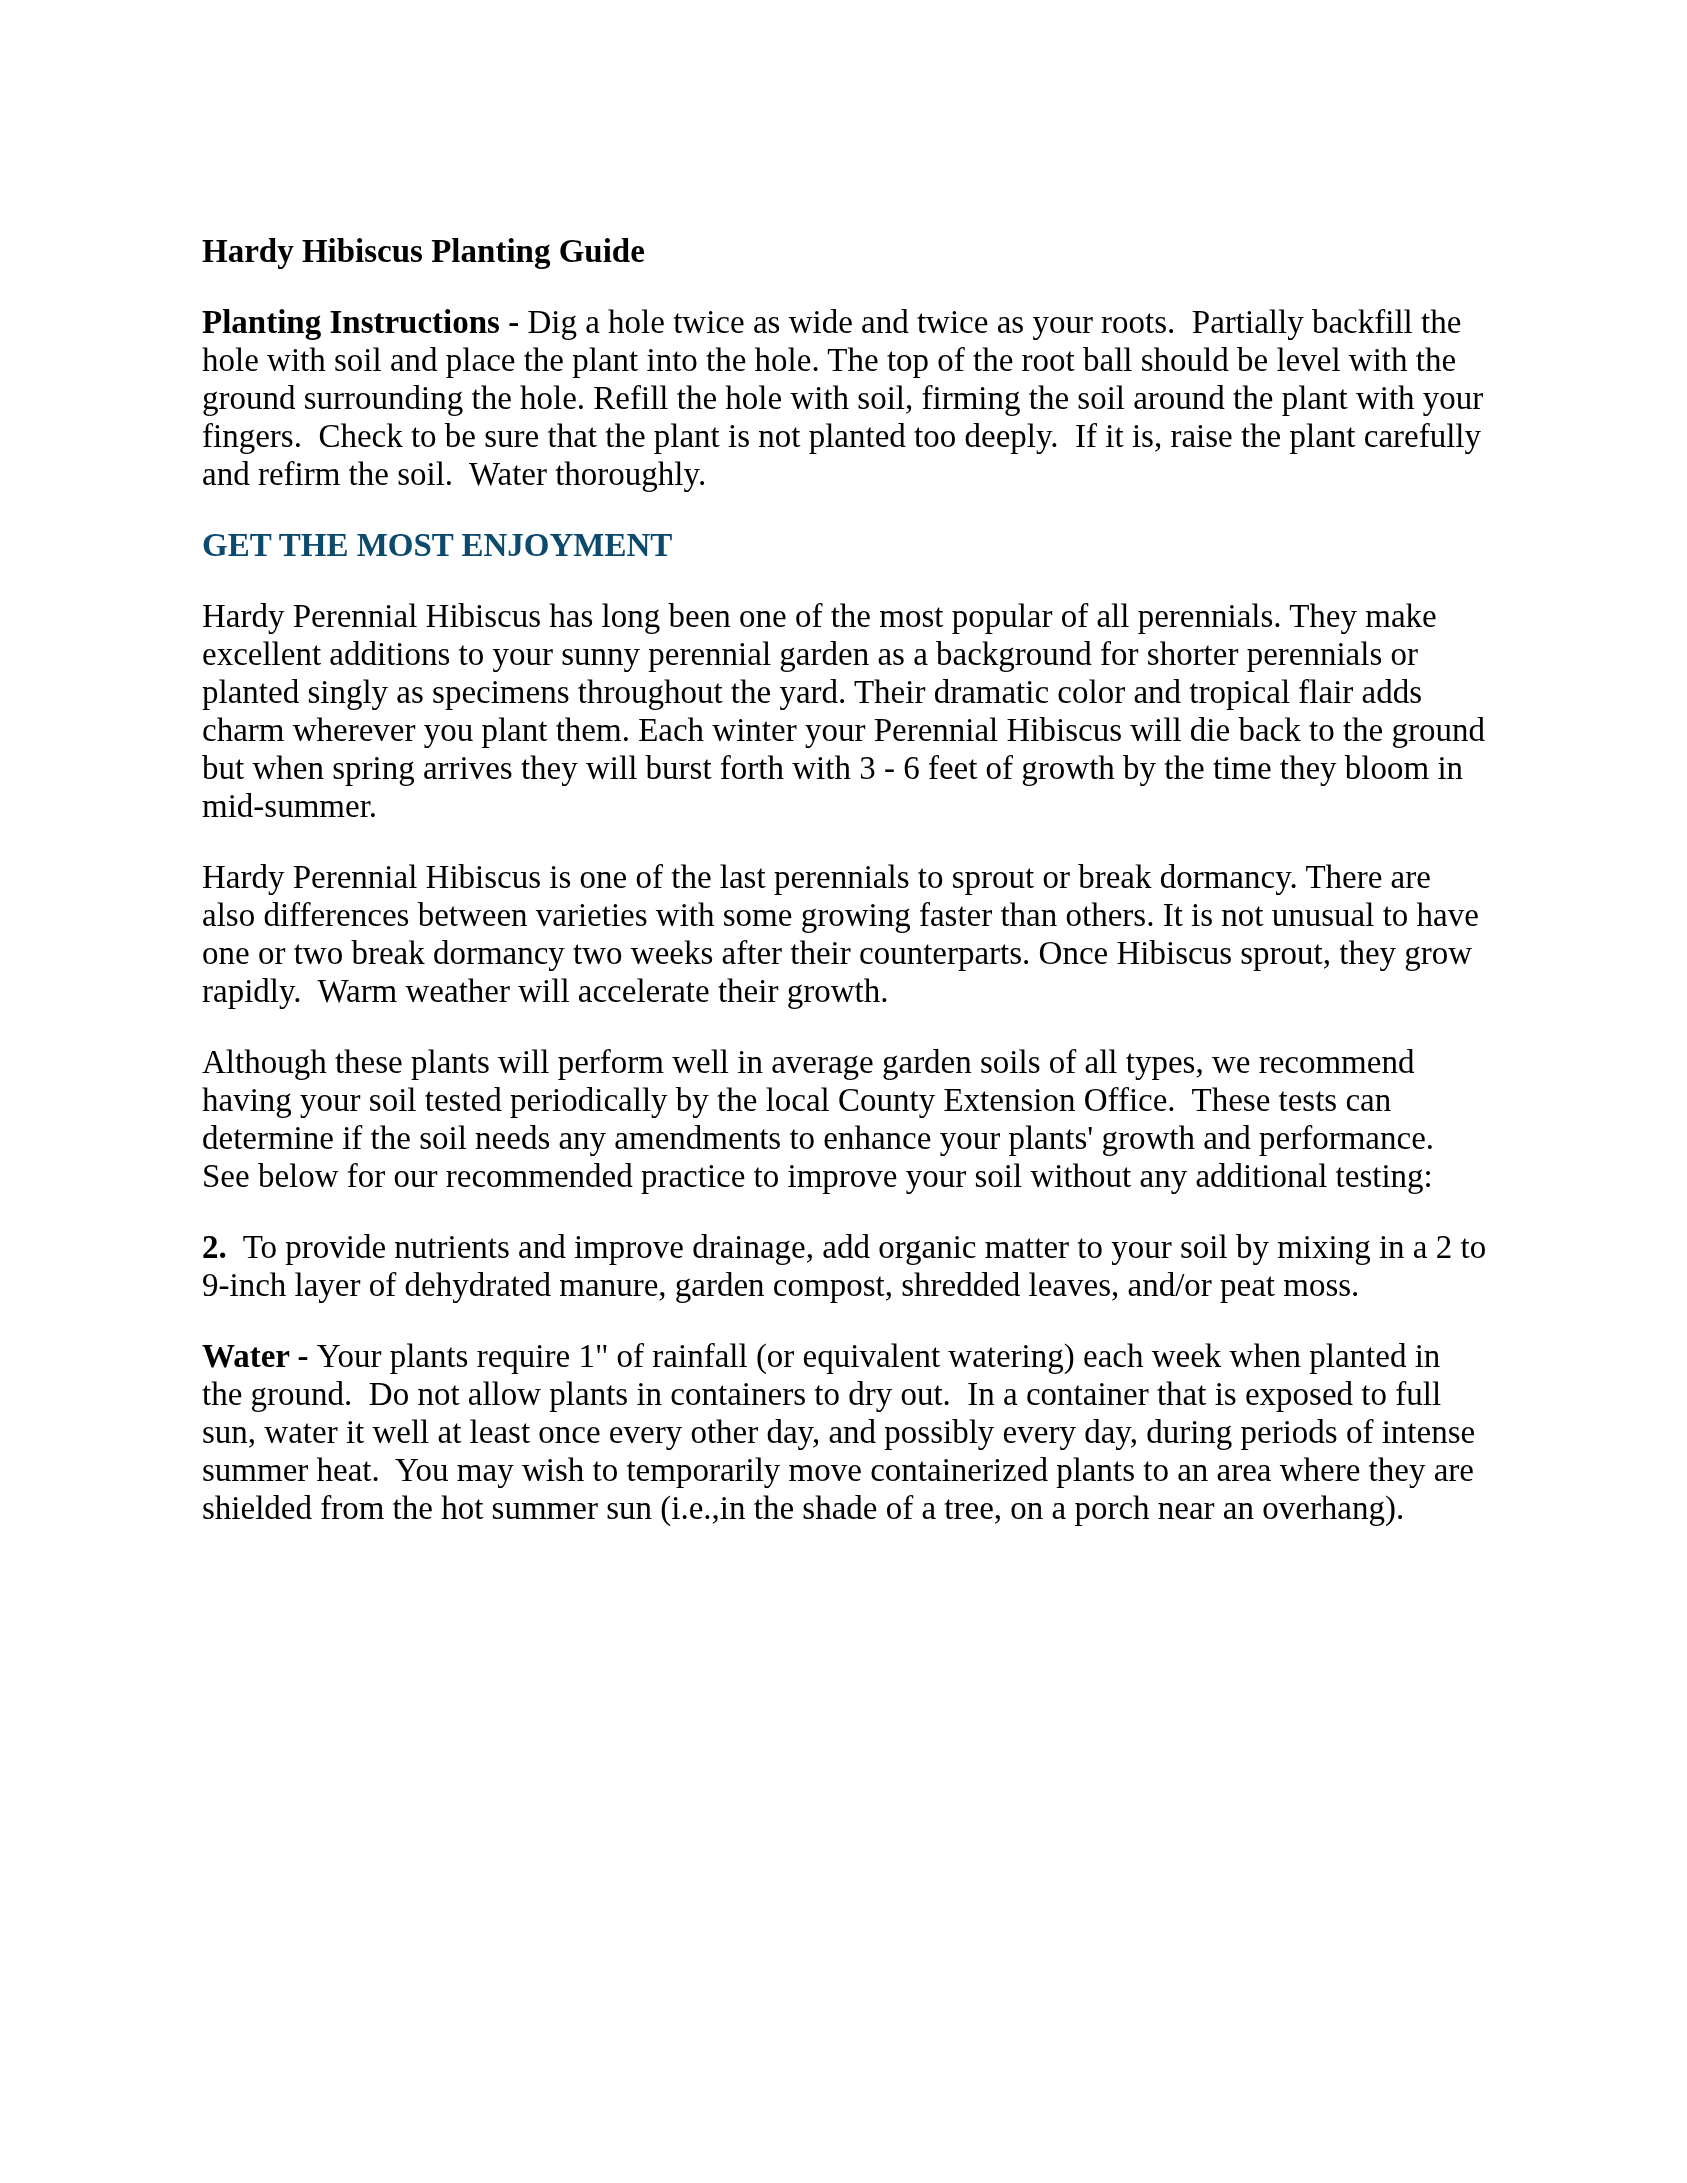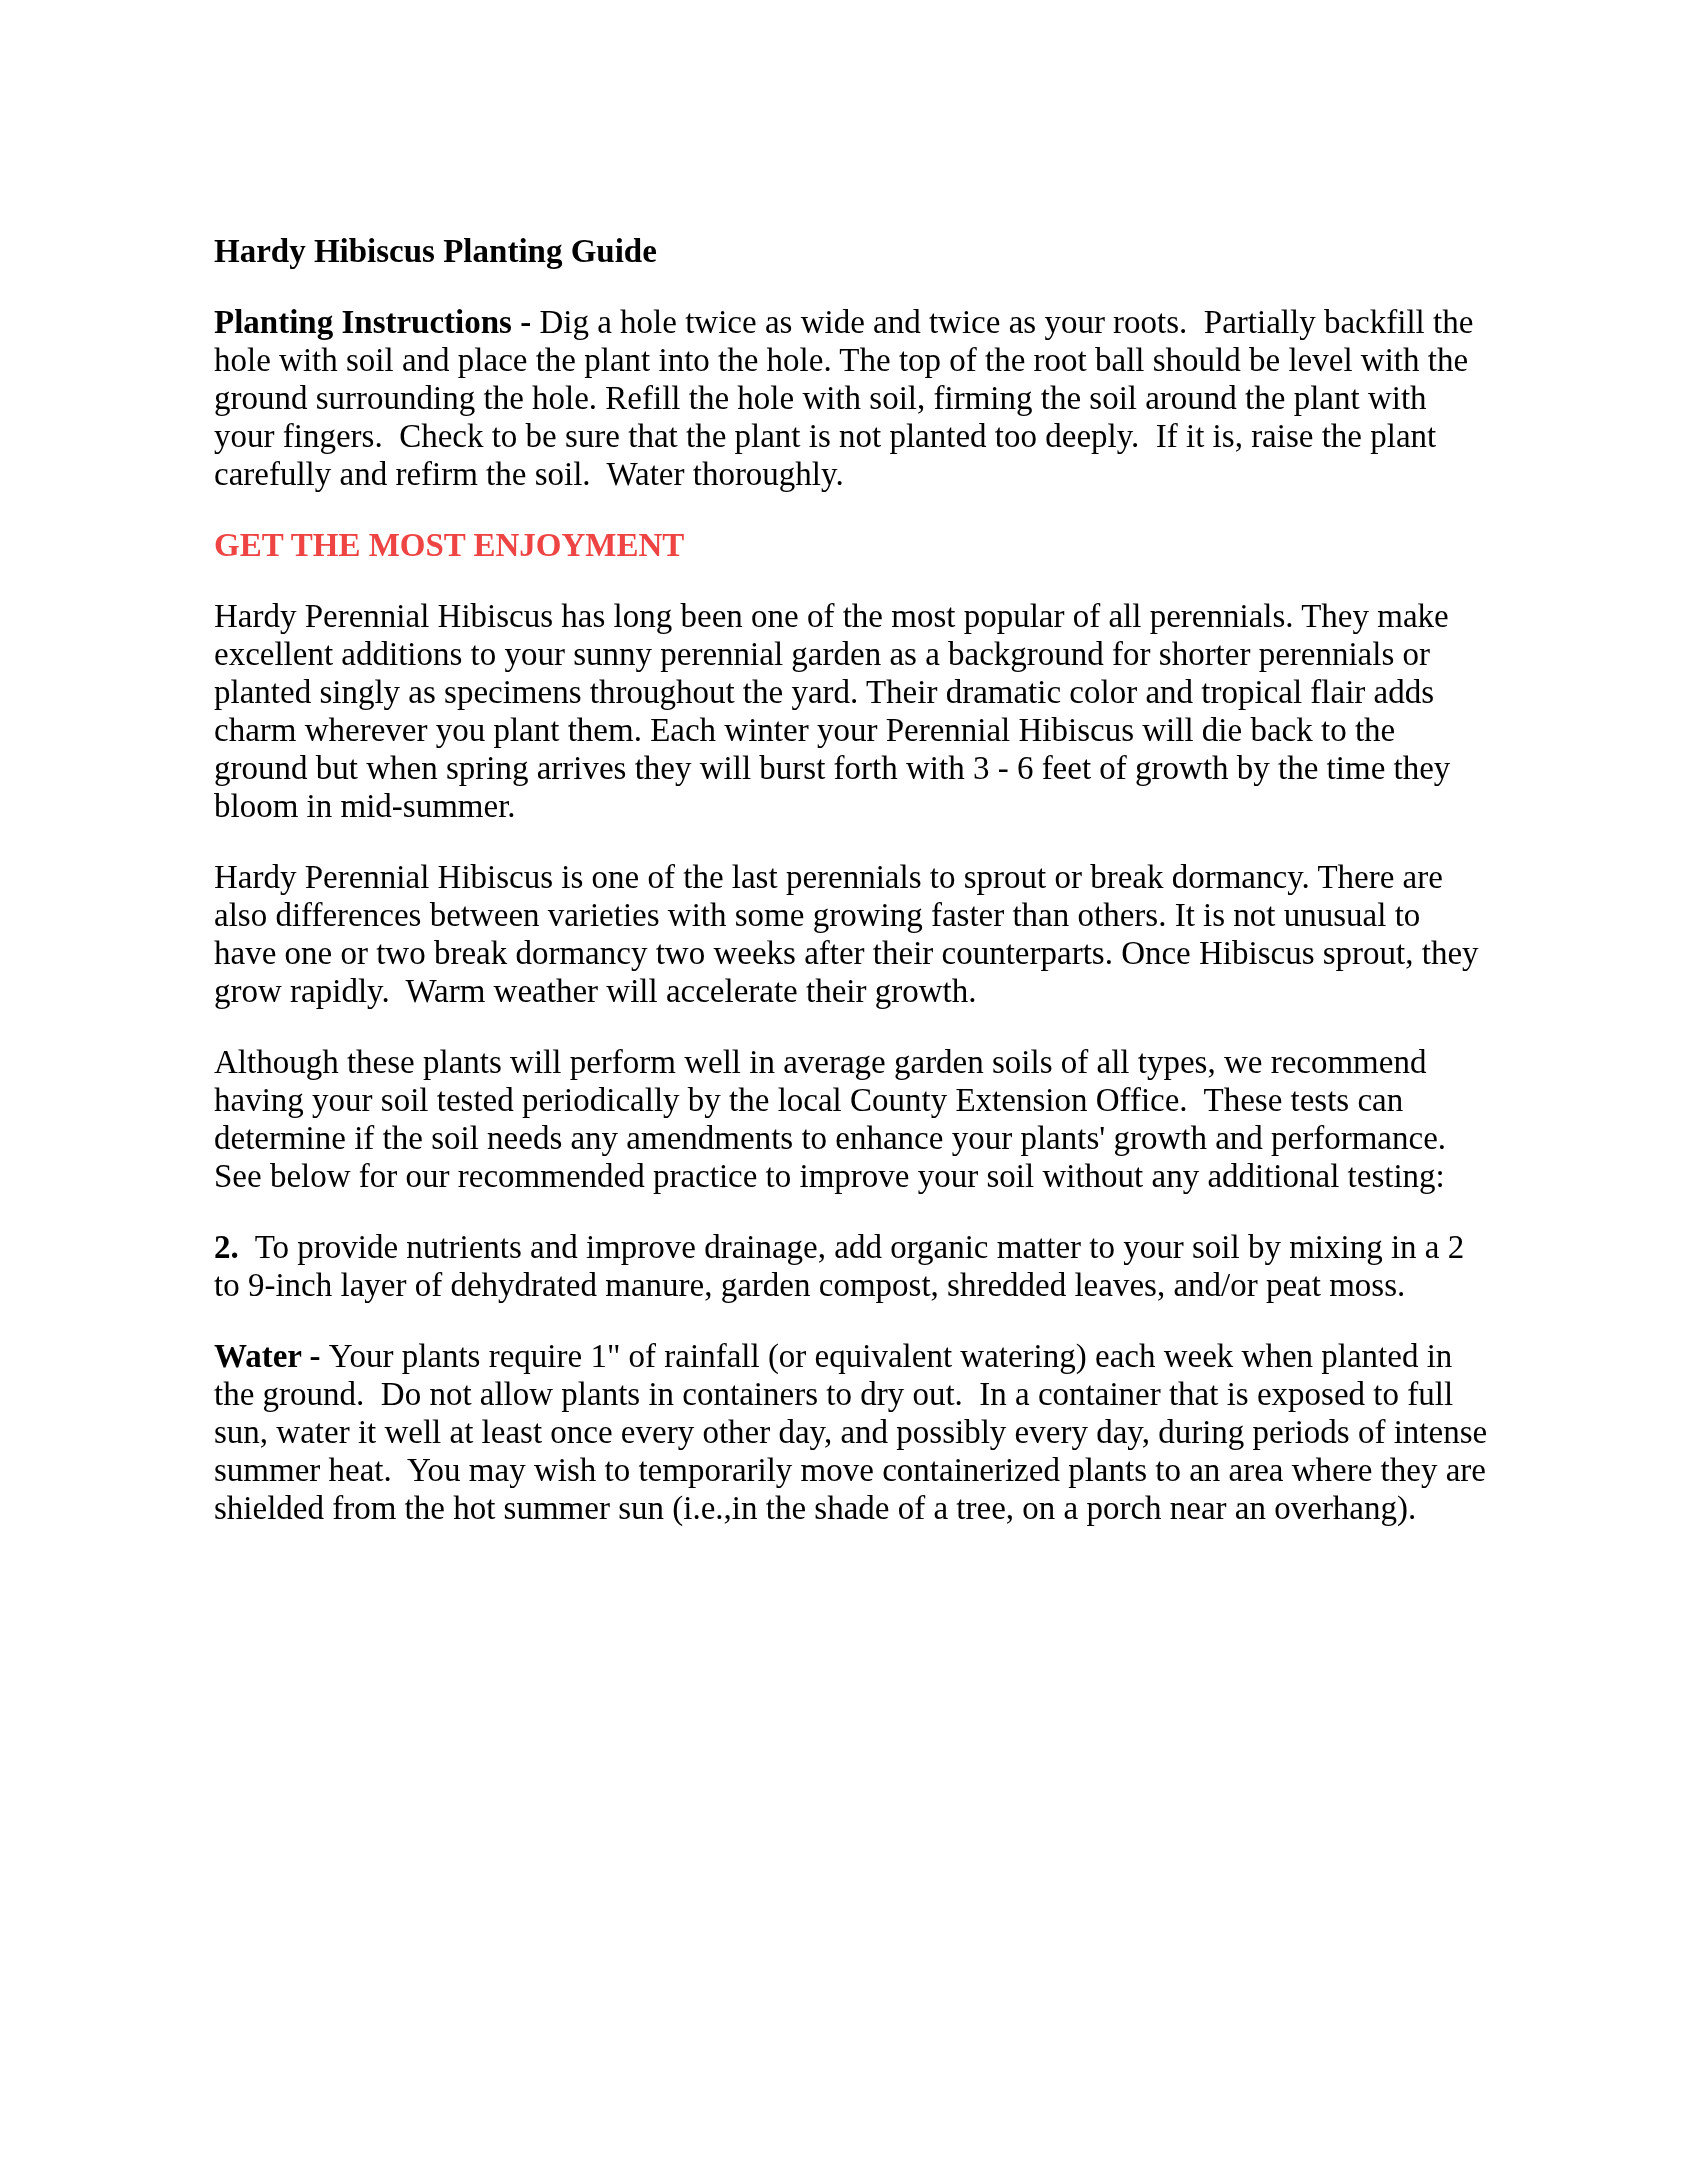--- a/index.html
+++ b/index.html
@@ -18,29 +18,29 @@
     position: absolute;
     left: 198px;
     top: 232px;
     width: 1290px;
     font-family: "Liberation Serif", "DejaVu Serif", serif;
     font-size: 33px;
     line-height: 38px;
     color: #000000;
   }
   .content p {
-    margin: 0 0 33px 16px;
+    margin: 0 0 33px 4px;
     white-space: pre-wrap;
   }
   .bold {
     font-weight: bold;
   }
   .heading {
     font-weight: bold;
-    color: #ef4444;
+    color: #0c4a6e;
   }
   .no-gap {
     margin-bottom: 0 !important;
   }
 </style>
 </head>
 <body>
 
 <div class="page">
   <div class="content">

